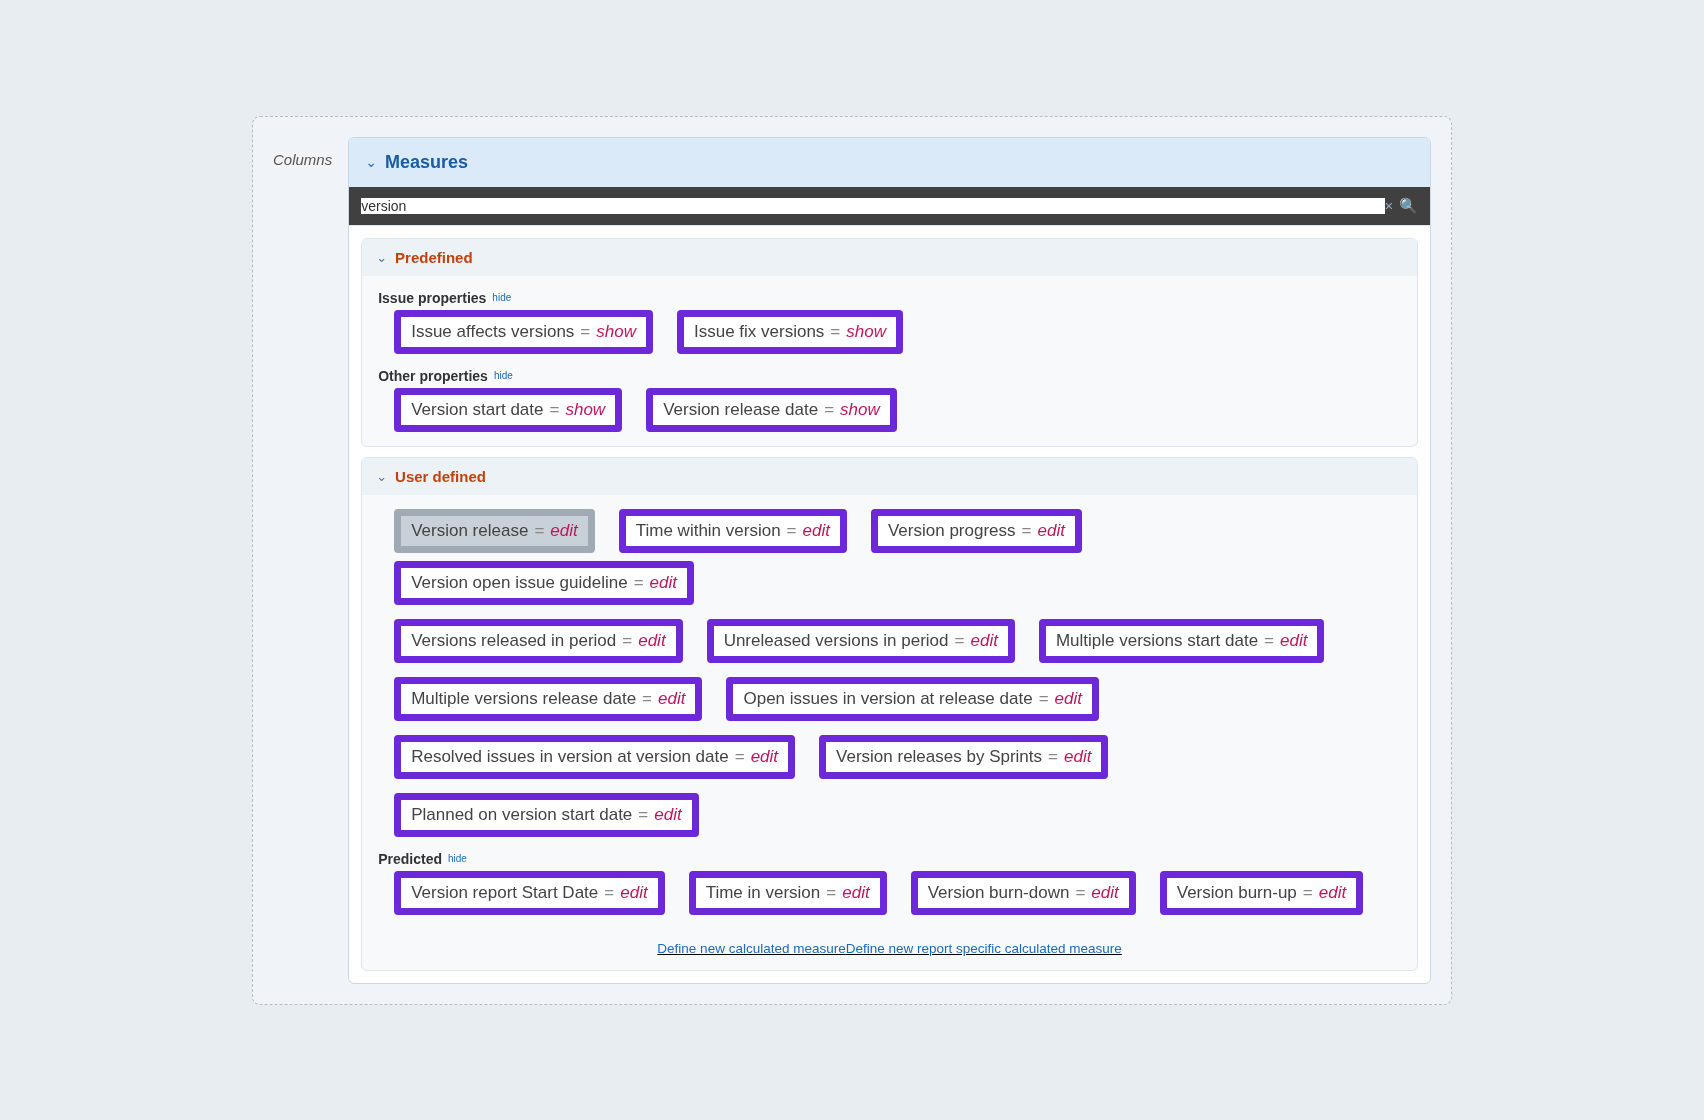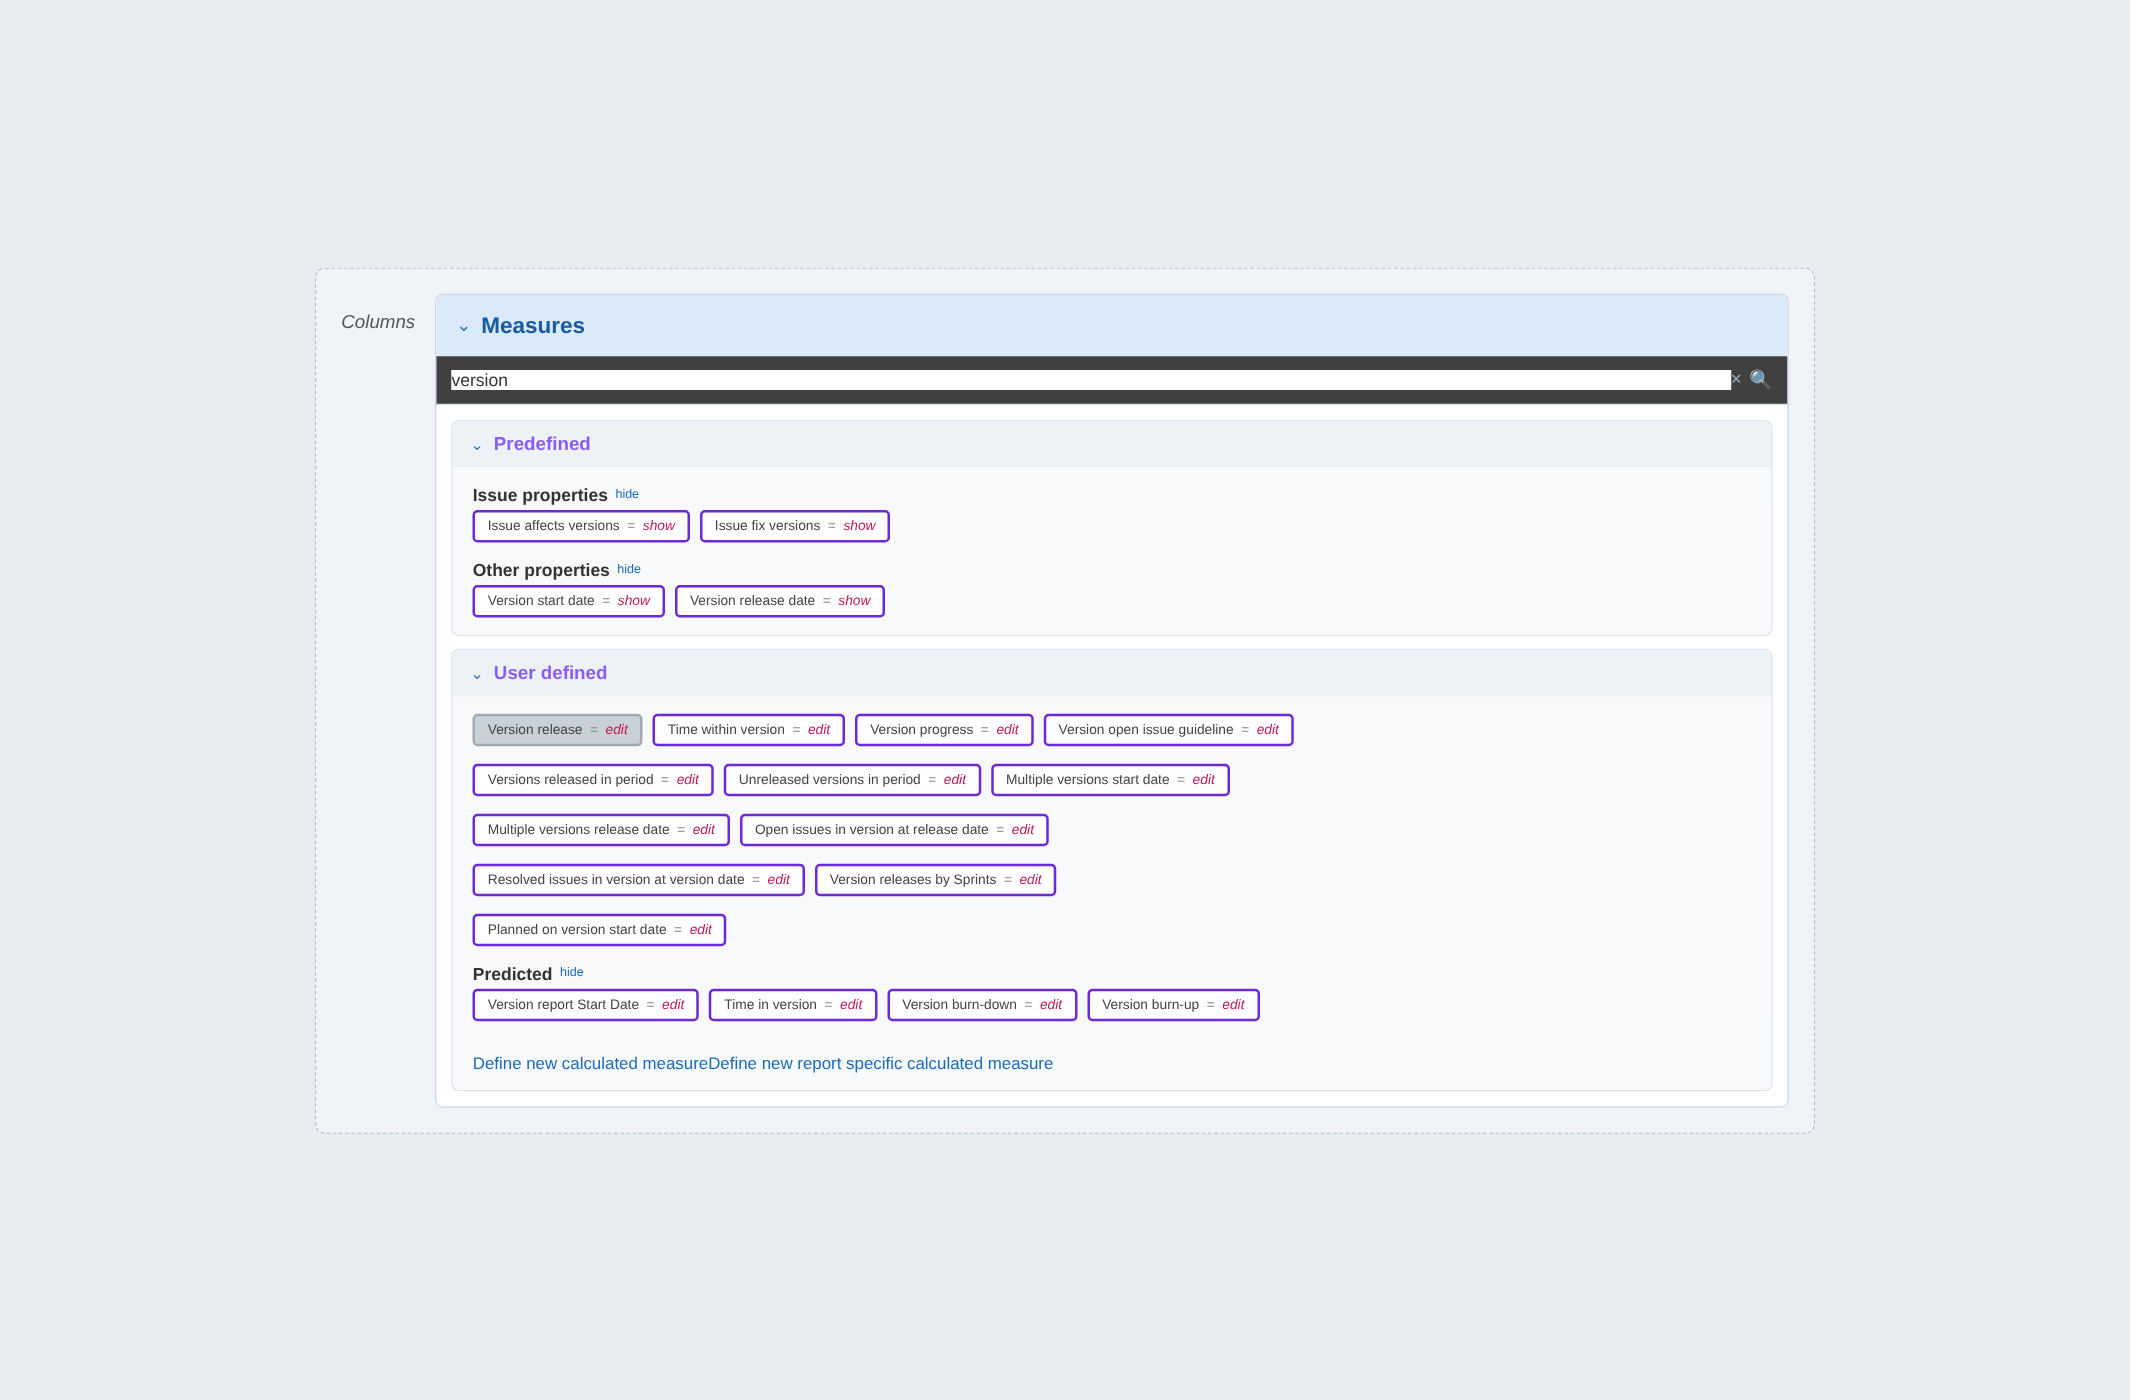--- a/index.html
+++ b/index.html
@@ -95,21 +95,21 @@
       padding: 10px 14px;
       display: flex;
       align-items: center;
       gap: 8px;
     }
     .section-header .chevron {
       color: #4a7aaa;
       font-size: 13px;
     }
     .section-header .section-title {
-      color: #8b5cf6;
+      color: #c2410c;
       font-size: 15px;
       font-weight: 600;
     }
     .section-body {
       padding: 14px 16px;
       display: flex;
       flex-direction: column;
       gap: 14px;
     }
     .group-label {
@@ -126,48 +126,50 @@
       font-weight: 400;
       cursor: pointer;
       font-size: 10px;
     }
     .tags-row {
       display: flex;
       flex-wrap: wrap;
       gap: 8px;
     }
     .tag {
-      border: 2px solid #6d28d9;
+      border: 7px solid #6d28d9;
       border-radius: 4px;
       padding: 5px 10px;
-      font-size: 11px;
+      font-size: 17px;
       color: #444;
       background: #fff;
       cursor: pointer;
       white-space: nowrap;
       display: flex;
       align-items: center;
       gap: 4px;
+      margin-left: 16px;
     }
     .tag.active {
       background: #c8d0d8;
       border-color: #a0aab4;
     }
     .tag .eq {
       color: #888;
       margin: 0 2px;
     }
     .tag .action {
       color: #be185d;
       font-style: italic;
     }
     .footer-links {
       padding: 12px 16px 14px;
       display: flex;
-      justify-content: flex-start;
+      justify-content: center;
+      text-decoration: underline;
     }
     .footer-link {
       color: #1a6abf;
       font-size: 13.5px;
       cursor: pointer;
       text-decoration: none;
     }
   </style>
 </head>
 <body>

